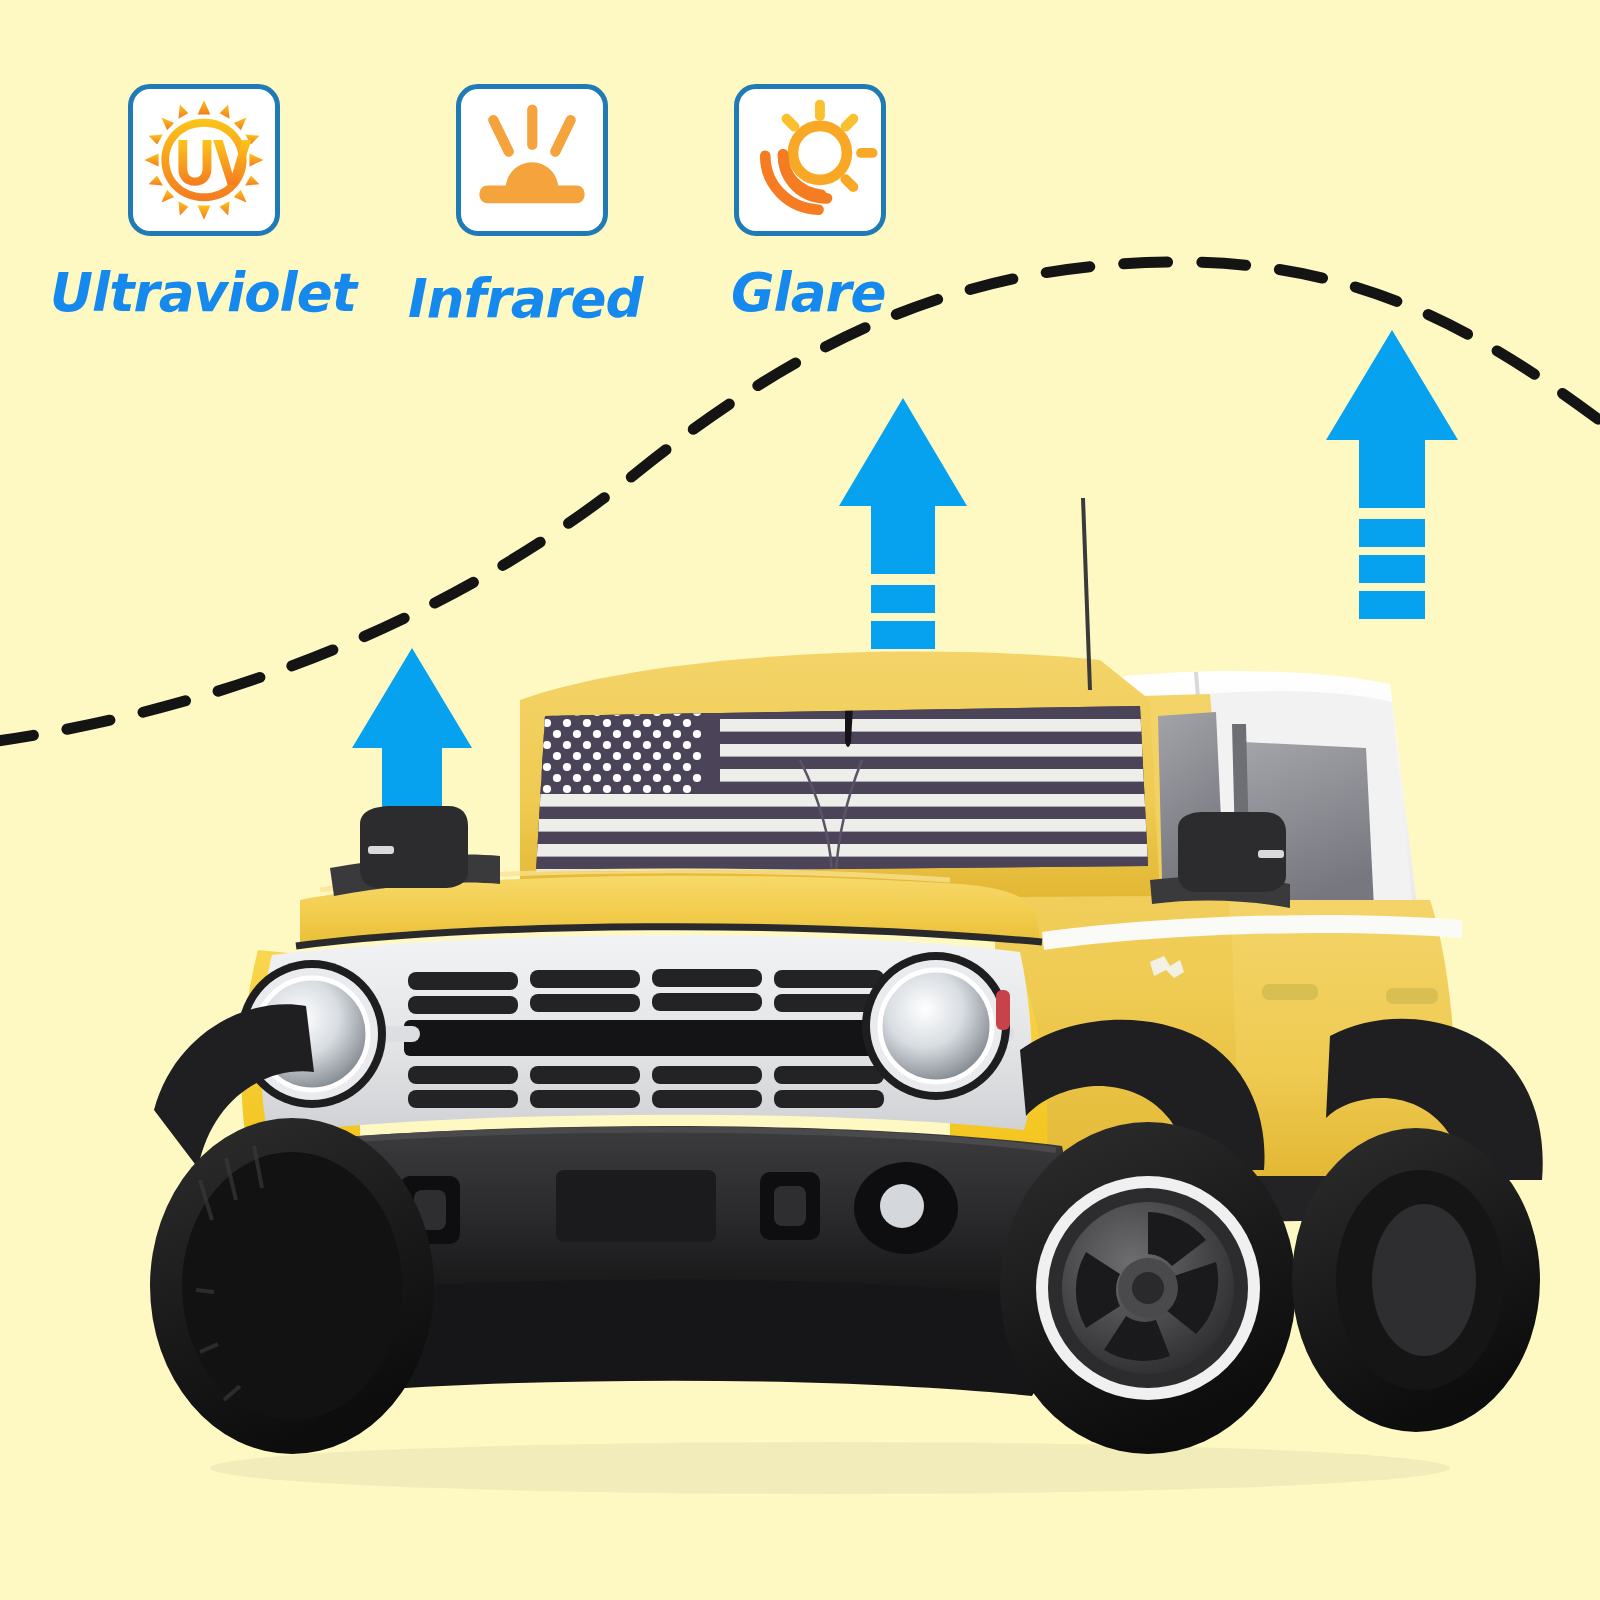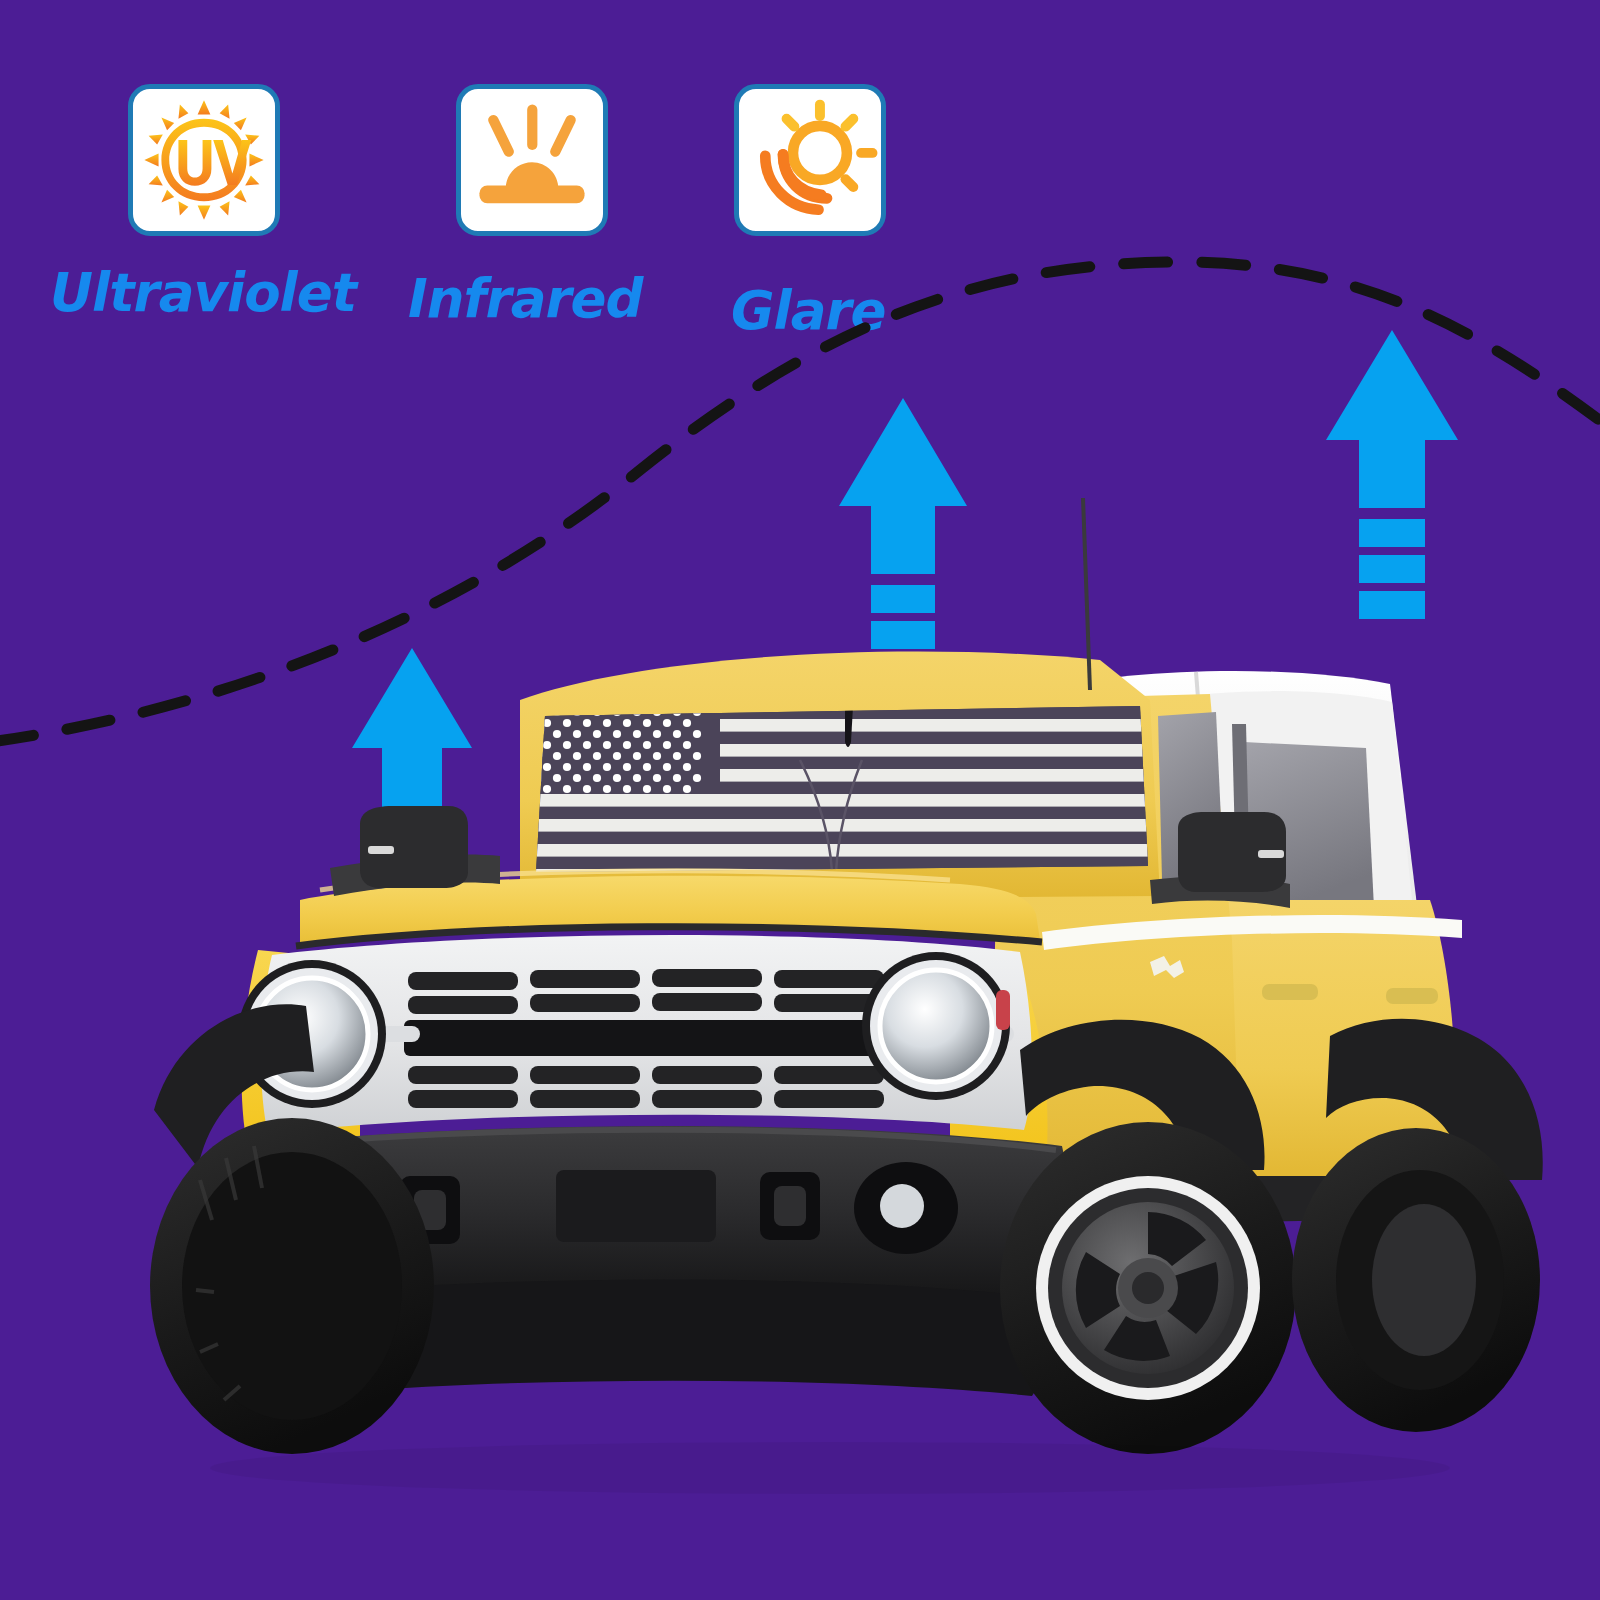--- a/index.html
+++ b/index.html
@@ -7,21 +7,21 @@
     padding: 0;
     background: #ffffff;
   }
   body {
     font-family: "Liberation Sans", sans-serif;
   }
   #stage {
     position: relative;
     width: 1600px;
     height: 1600px;
-    background: #4c1d95;
+    background: #fef9c3;
     overflow: hidden;
   }
 
   
   .badge-row {
     position: absolute;
     top: 0; left: 0;
     width: 1600px;
     height: 340px;
   }
@@ -148,21 +148,21 @@
               <path d="M31 46 C31 64, 44 77, 62 77" transform="rotate(0 46 61)"></path>
               <path d="M19 46 C19 71, 38 88, 62 88" opacity="0"></path>
             </g>
             <g stroke="#F57C20" stroke-width="7.5" fill="none">
               <path d="M18.5 47 C18.5 68, 35 84, 56 85"></path>
               <path d="M31 46 C31 61, 42 73, 58 74.5"></path>
             </g>
           </g>
         </svg>
       </div>
-      <div class="badge-label" style="left:731px; top:262px;margin-top:18px;">Glare</div>
+      <div class="badge-label" style="left:731px; top:262px;">Glare</div>
     </div>
   </div>
 
   <div class="rays-layer">
     <svg viewBox="0 0 1600 1600" aria-hidden="true">
       <path id="dashed-curve" fill="none" stroke="#141414" stroke-width="11" stroke-linecap="round" stroke-dasharray="44 34" d="M -10 742 C 180 716, 430 640, 640 470 C 820 326, 980 262, 1180 262 C 1360 262, 1480 330, 1610 428"></path>
 
       <g fill="#06A2F0">
         <polygon points="412,648 352,748 382,748 382,808 442,808 442,748 472,748"></polygon>
         <rect x="382" y="818" width="60" height="25"></rect>

